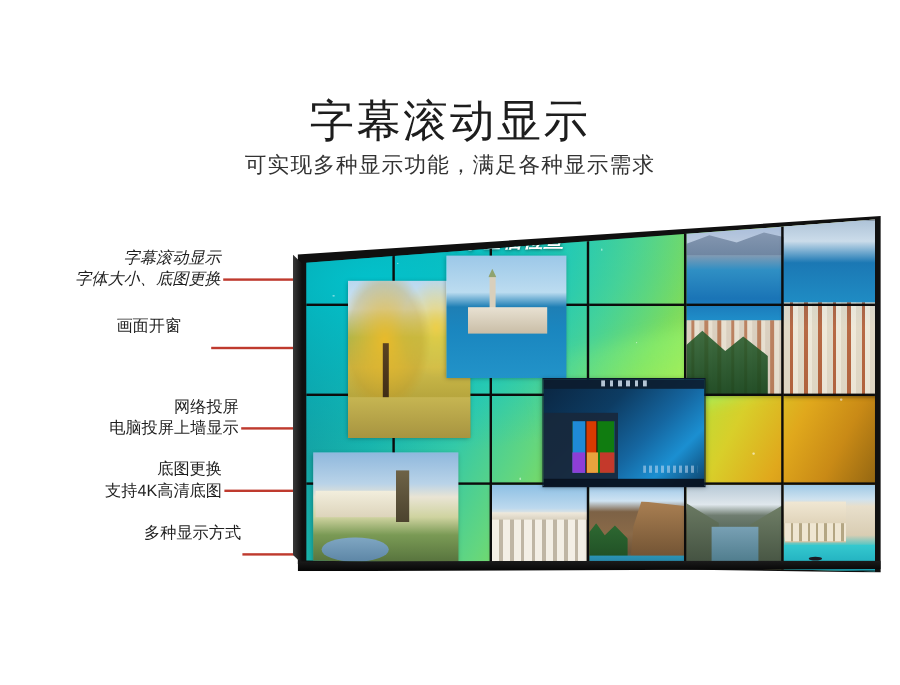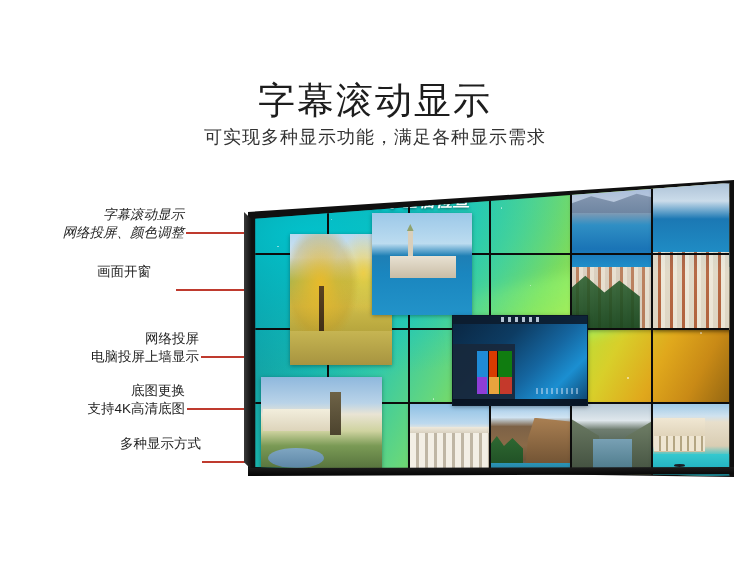--- a/index.html
+++ b/index.html
@@ -220,21 +220,21 @@
 </head>
 <body>
 
 <div id="root">
 
   <h1 class="title">字幕滚动显示</h1>
   <div class="subtitle">可实现多种显示功能，满足各种显示需求</div>
 
   <div class="callout" style="right:566px;top:206px;font-style:italic;">
     <span class="l1">字幕滚动显示</span>
-    <span class="l2">网络投屏、颜色调整</span>
+    <span class="l2">字体大小、底图更换</span>
   </div>
   <div class="lead" style="left:186px;top:232px;width:66px;"></div>
   <div class="dot" style="left:254px;top:229px;"></div>
 
   <div class="callout" style="right:599px;top:263px;">
     <span class="l1">画面开窗</span>
   </div>
   <div class="lead" style="left:176px;top:289px;width:147px;"></div>
   <div class="dot" style="left:323px;top:286px;"></div>
 

